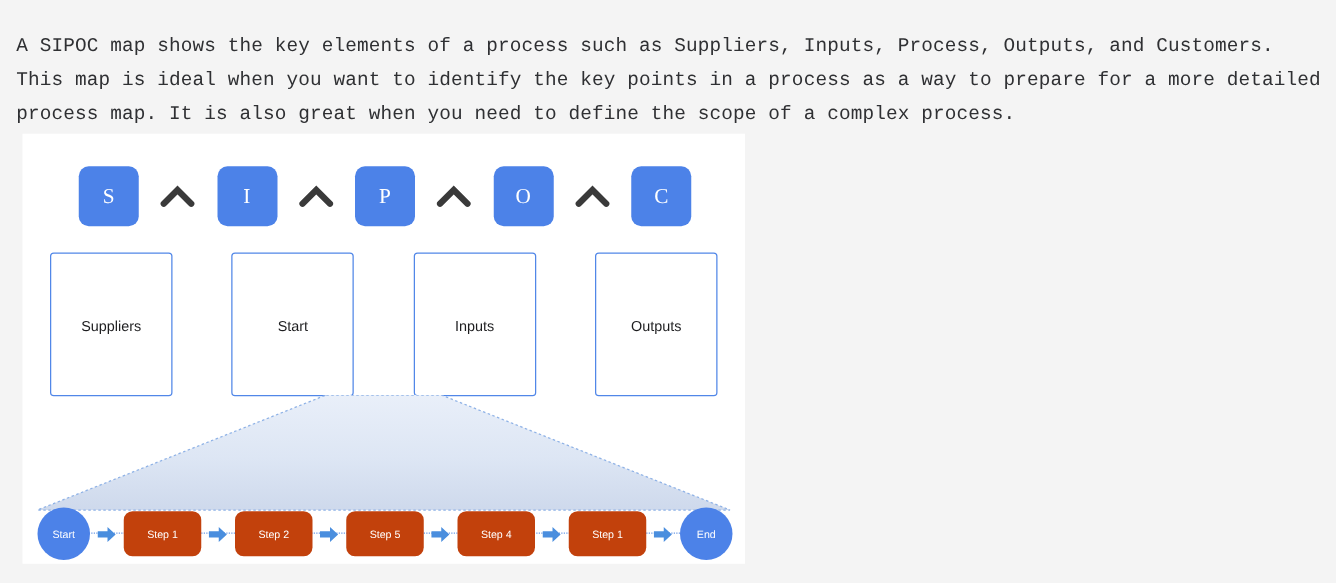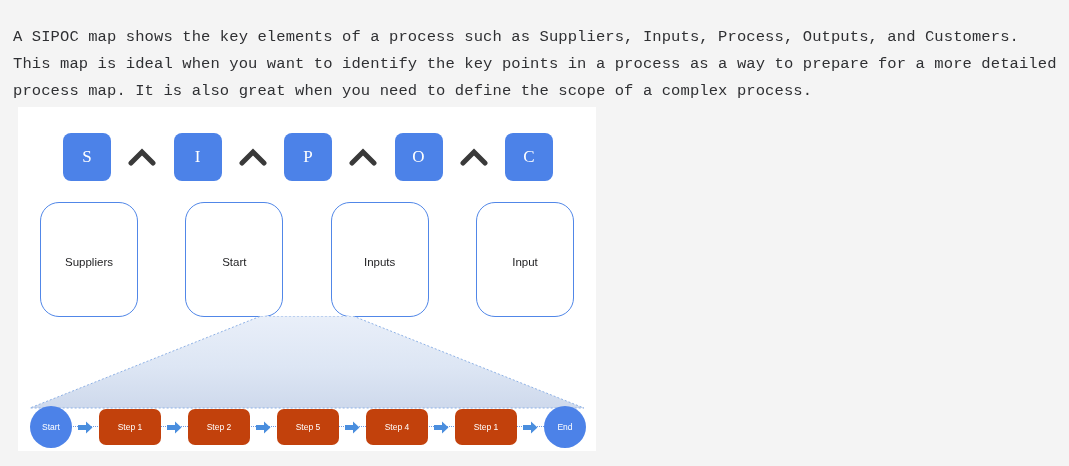--- a/index.html
+++ b/index.html
@@ -77,21 +77,21 @@
     top: 95px;
     width: 534px;
     height: 115px;
     display: flex;
     justify-content: space-between;
   }
   .sipoc-card {
     width: 98px;
     height: 115px;
     border: 1.4px solid #5187e8;
-    border-radius: 19px;
+    border-radius: 3px;
     background: #ffffff;
     display: flex;
     align-items: center;
     justify-content: center;
     position: relative;
   }
   .sipoc-card-label {
     font-size: 11.5px;
     color: #1d1d1f;
     margin-top: 4px;
@@ -235,21 +235,21 @@
 
     <div class="sipoc-card">
       <span class="sipoc-card-label">Start</span>
     </div>
 
     <div class="sipoc-card">
       <span class="sipoc-card-label">Inputs</span>
     </div>
 
     <div class="sipoc-card">
-      <span class="sipoc-card-label">Input</span>
+      <span class="sipoc-card-label">Outputs</span>
     </div>
 
 
   </div>
 
   <svg id="zoom-funnel" viewBox="0 0 578 105" preserveAspectRatio="none">
     <defs>
       <linearGradient id="funnelGrad" x1="0" y1="0" x2="0" y2="1">
         <stop offset="0%" stop-color="#e9eff9"></stop>
         <stop offset="55%" stop-color="#dde6f4"></stop>

